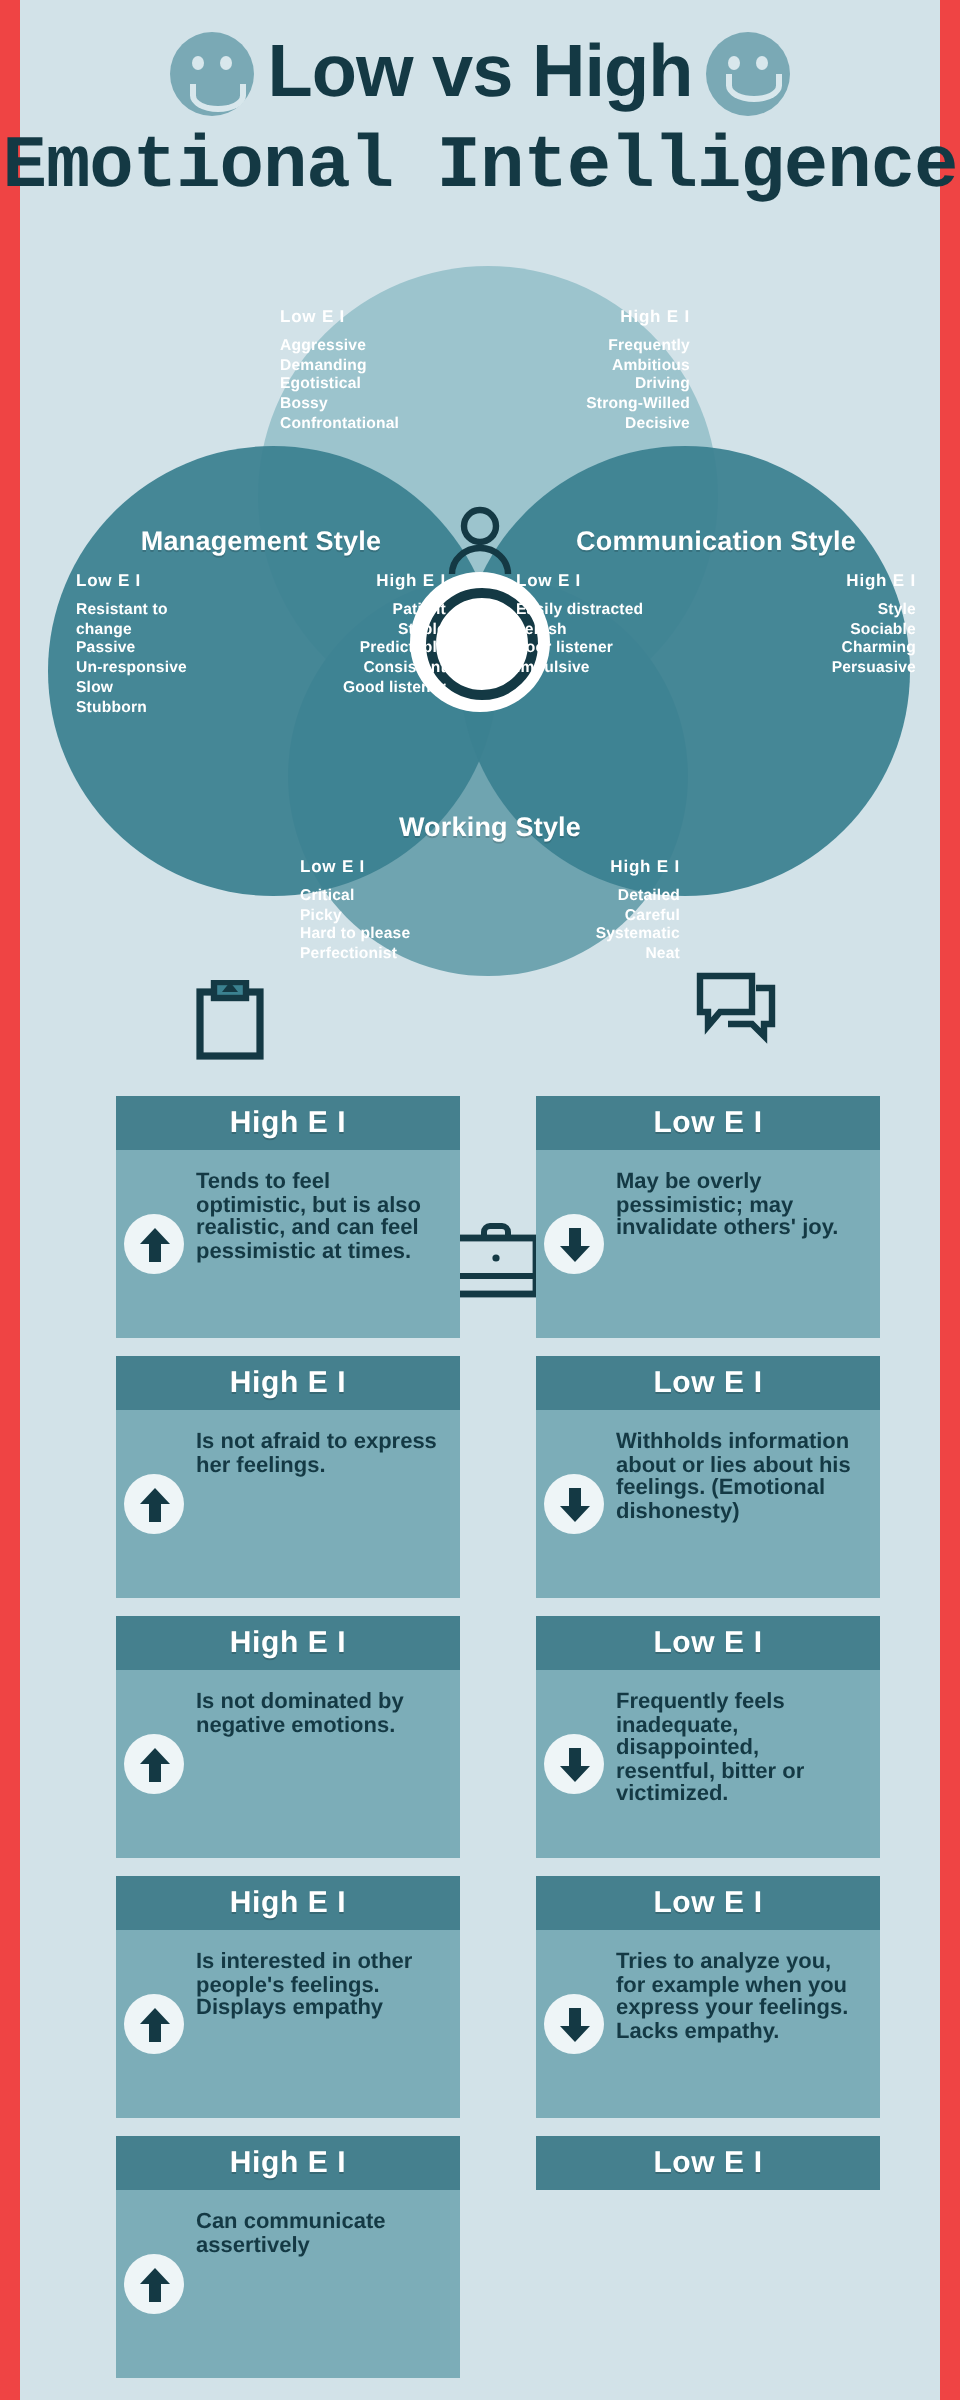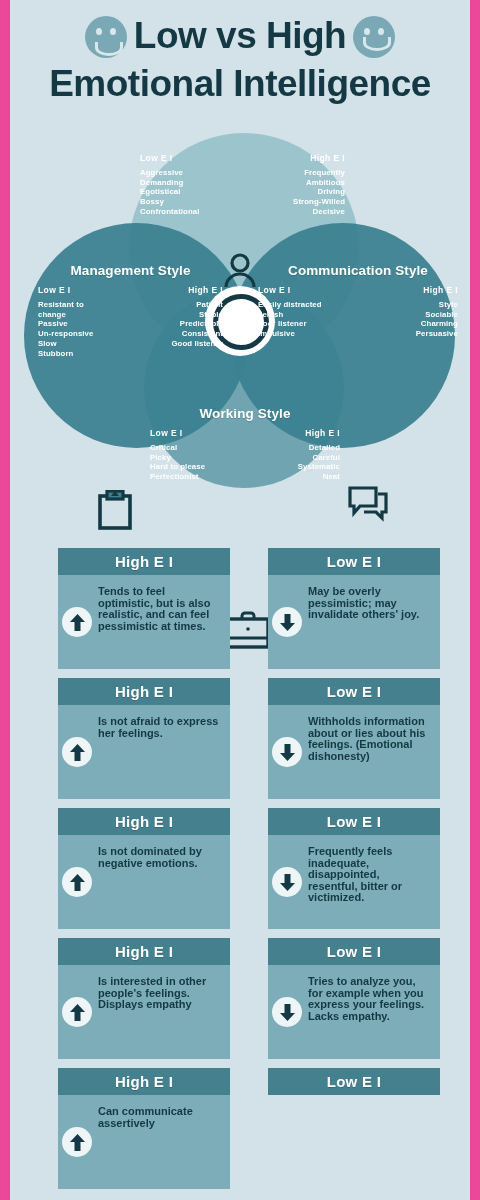--- a/index.html
+++ b/index.html
@@ -1,29 +1,29 @@
 <!DOCTYPE html>
 <html><head>
 <meta charset="utf-8">
 <style>
   html,body{margin:0;padding:0;}
   body{
     width:480px;height:1200px;overflow:hidden;background:#ffffff;
     font-family:"Liberation Sans",sans-serif;
   }
-  .page{position:relative;width:480px;height:1200px;background:#ec4899;}
+  .page{position:relative;width:480px;height:1200px;background:#ef4444;}
   .bg{position:absolute;left:10px;top:0;width:460px;height:1200px;background:#d2e2e8;}
 
   
   .title-wrap{position:absolute;left:0;top:14px;width:480px;text-align:center;}
   .title-line{position:relative;display:block;
     font-weight:bold;color:#143944;letter-spacing:-0.5px;
     font-family:"Liberation Sans",sans-serif;}
   .title-l1{font-size:37px;line-height:44px;}
-  .title-l2{font-size:37px;line-height:44px;margin-top:4px;}
+  .title-l2{font-size:37px;line-height:44px;margin-top:4px;font-family:Liberation Mono, monospace;}
   .face{display:inline-block;width:42px;height:42px;border-radius:50%;
     background:#7aa9b5;vertical-align:-10px;position:relative;margin:0 7px;}
   .face .eye{position:absolute;width:6px;height:7px;border-radius:50%;background:#d8e7ec;top:12px;}
   .face .eye.l{left:11px;} .face .eye.r{right:11px;}
   .face .mouth{position:absolute;left:10px;width:22px;height:11px;border:3px solid #d8e7ec;}
   .face.sad .mouth{top:26px;border-radius:0 0 22px 22px/0 0 13px 13px;border-top:none;}
   .face.happy .mouth{top:21px;border-radius:0 0 22px 22px/0 0 13px 13px;border-top:none;}
 
   
   .venn{position:absolute;left:10px;top:128px;width:460px;height:410px;}

